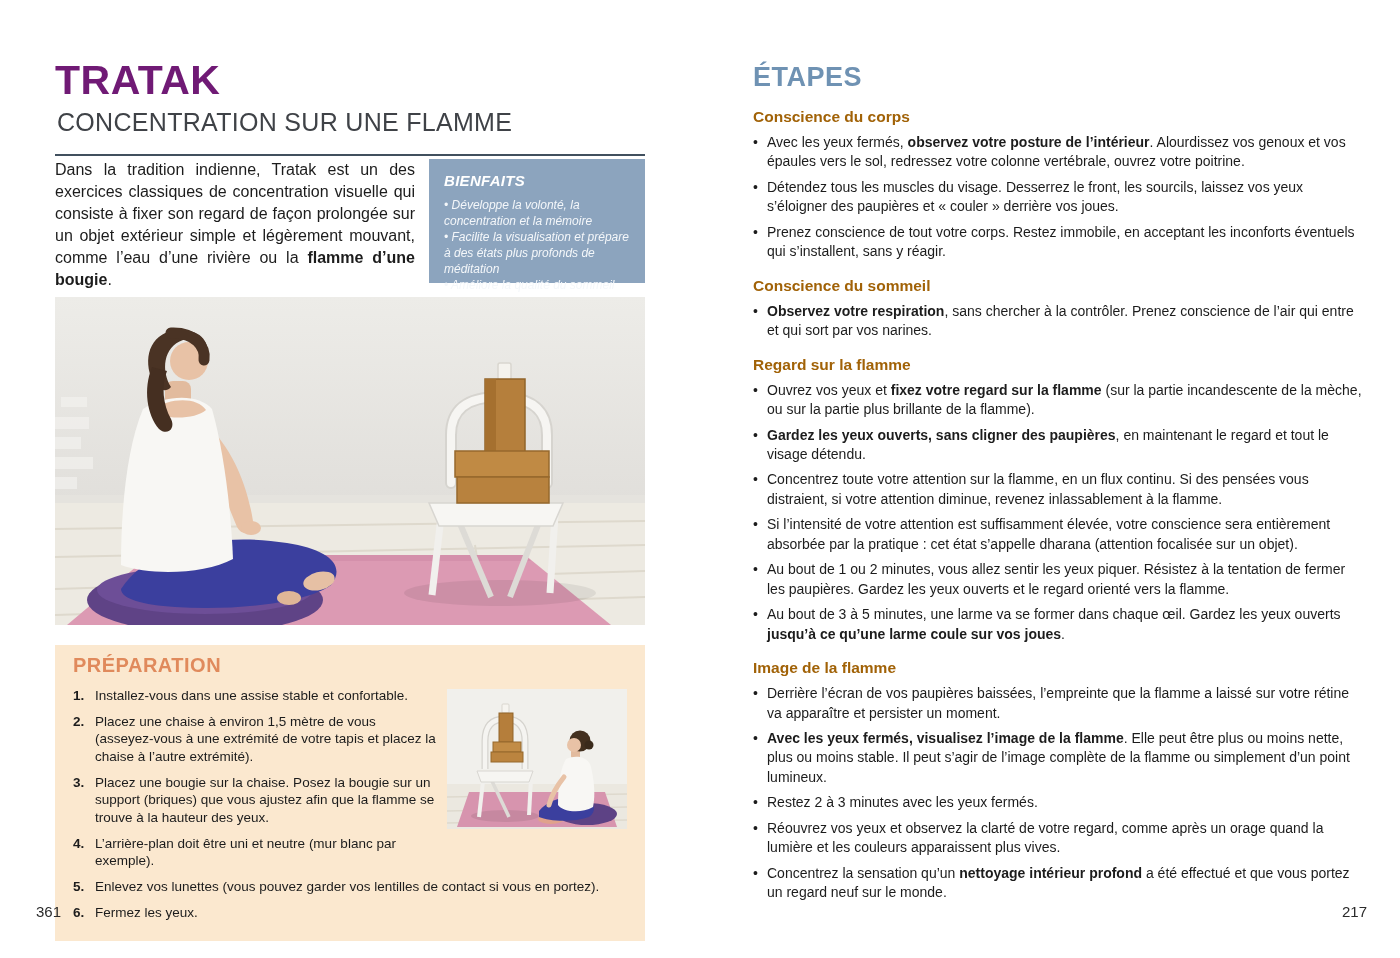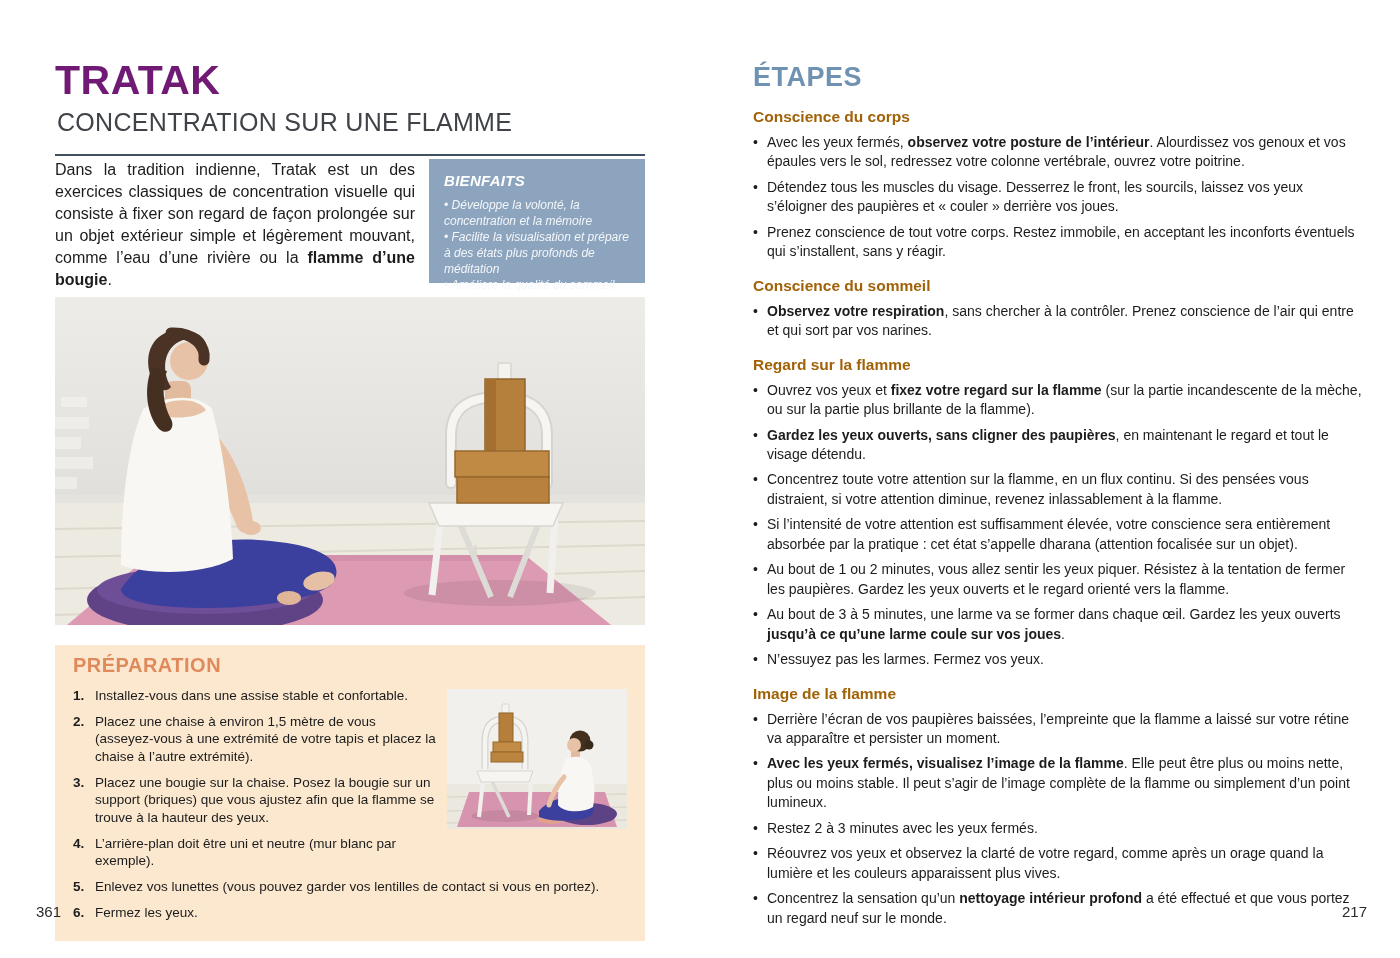--- a/index.html
+++ b/index.html
@@ -198,21 +198,20 @@
       </section>
       <section>
         <h3 class="sec-h">Regard sur la flamme</h3>
         <ul class="bullets">
           <li><span>Ouvrez vos yeux et </span><span class="b">fixez votre regard sur la flamme</span><span> (sur la partie incandescente de la mèche, ou sur la partie plus brillante de la flamme).</span></li>
           <li><span class="b">Gardez les yeux ouverts, sans cligner des paupières</span><span>, en maintenant le regard et tout le visage détendu.</span></li>
           <li><span>Concentrez toute votre attention sur la flamme, en un flux continu. Si des pensées vous distraient, si votre attention diminue, revenez inlassablement à la flamme.</span></li>
           <li><span>Si l’intensité de votre attention est suffisamment élevée, votre conscience sera entièrement absorbée par la pratique : cet état s’appelle dharana (attention focalisée sur un objet).</span></li>
           <li><span>Au bout de 1 ou 2 minutes, vous allez sentir les yeux piquer. Résistez à la tentation de fermer les paupières. Gardez les yeux ouverts et le regard orienté vers la flamme.</span></li>
           <li><span>Au bout de 3 à 5 minutes, une larme va se former dans chaque œil. Gardez les yeux ouverts </span><span class="b">jusqu’à ce qu’une larme coule sur vos joues</span><span>.</span></li>
-          <li><span>N’essuyez pas les larmes. Fermez vos yeux.</span></li>
         </ul>
       </section>
       <section>
         <h3 class="sec-h">Image de la flamme</h3>
         <ul class="bullets">
           <li><span>Derrière l’écran de vos paupières baissées, l’empreinte que la flamme a laissé sur votre rétine va apparaître et persister un moment.</span></li>
           <li><span class="b">Avec les yeux fermés, visualisez l’image de la flamme</span><span>. Elle peut être plus ou moins nette, plus ou moins stable. Il peut s’agir de l’image complète de la flamme ou simplement d’un point lumineux.</span></li>
           <li><span>Restez 2 à 3 minutes avec les yeux fermés.</span></li>
         </ul>
       </section>

